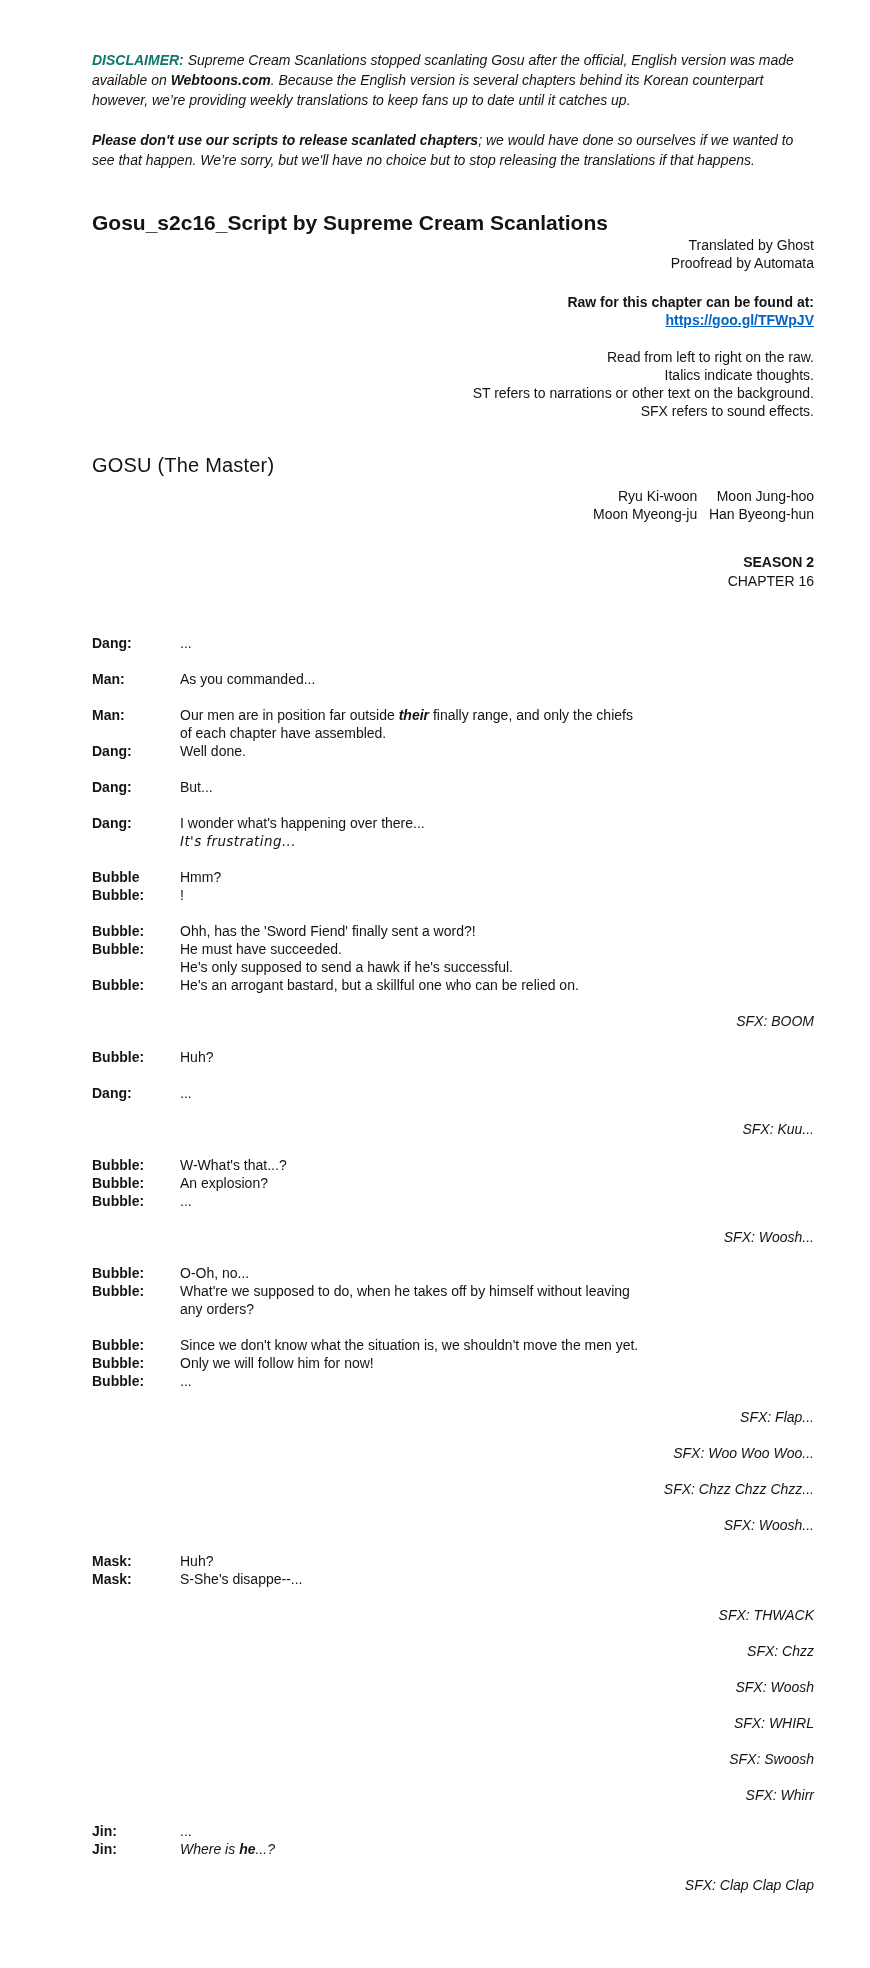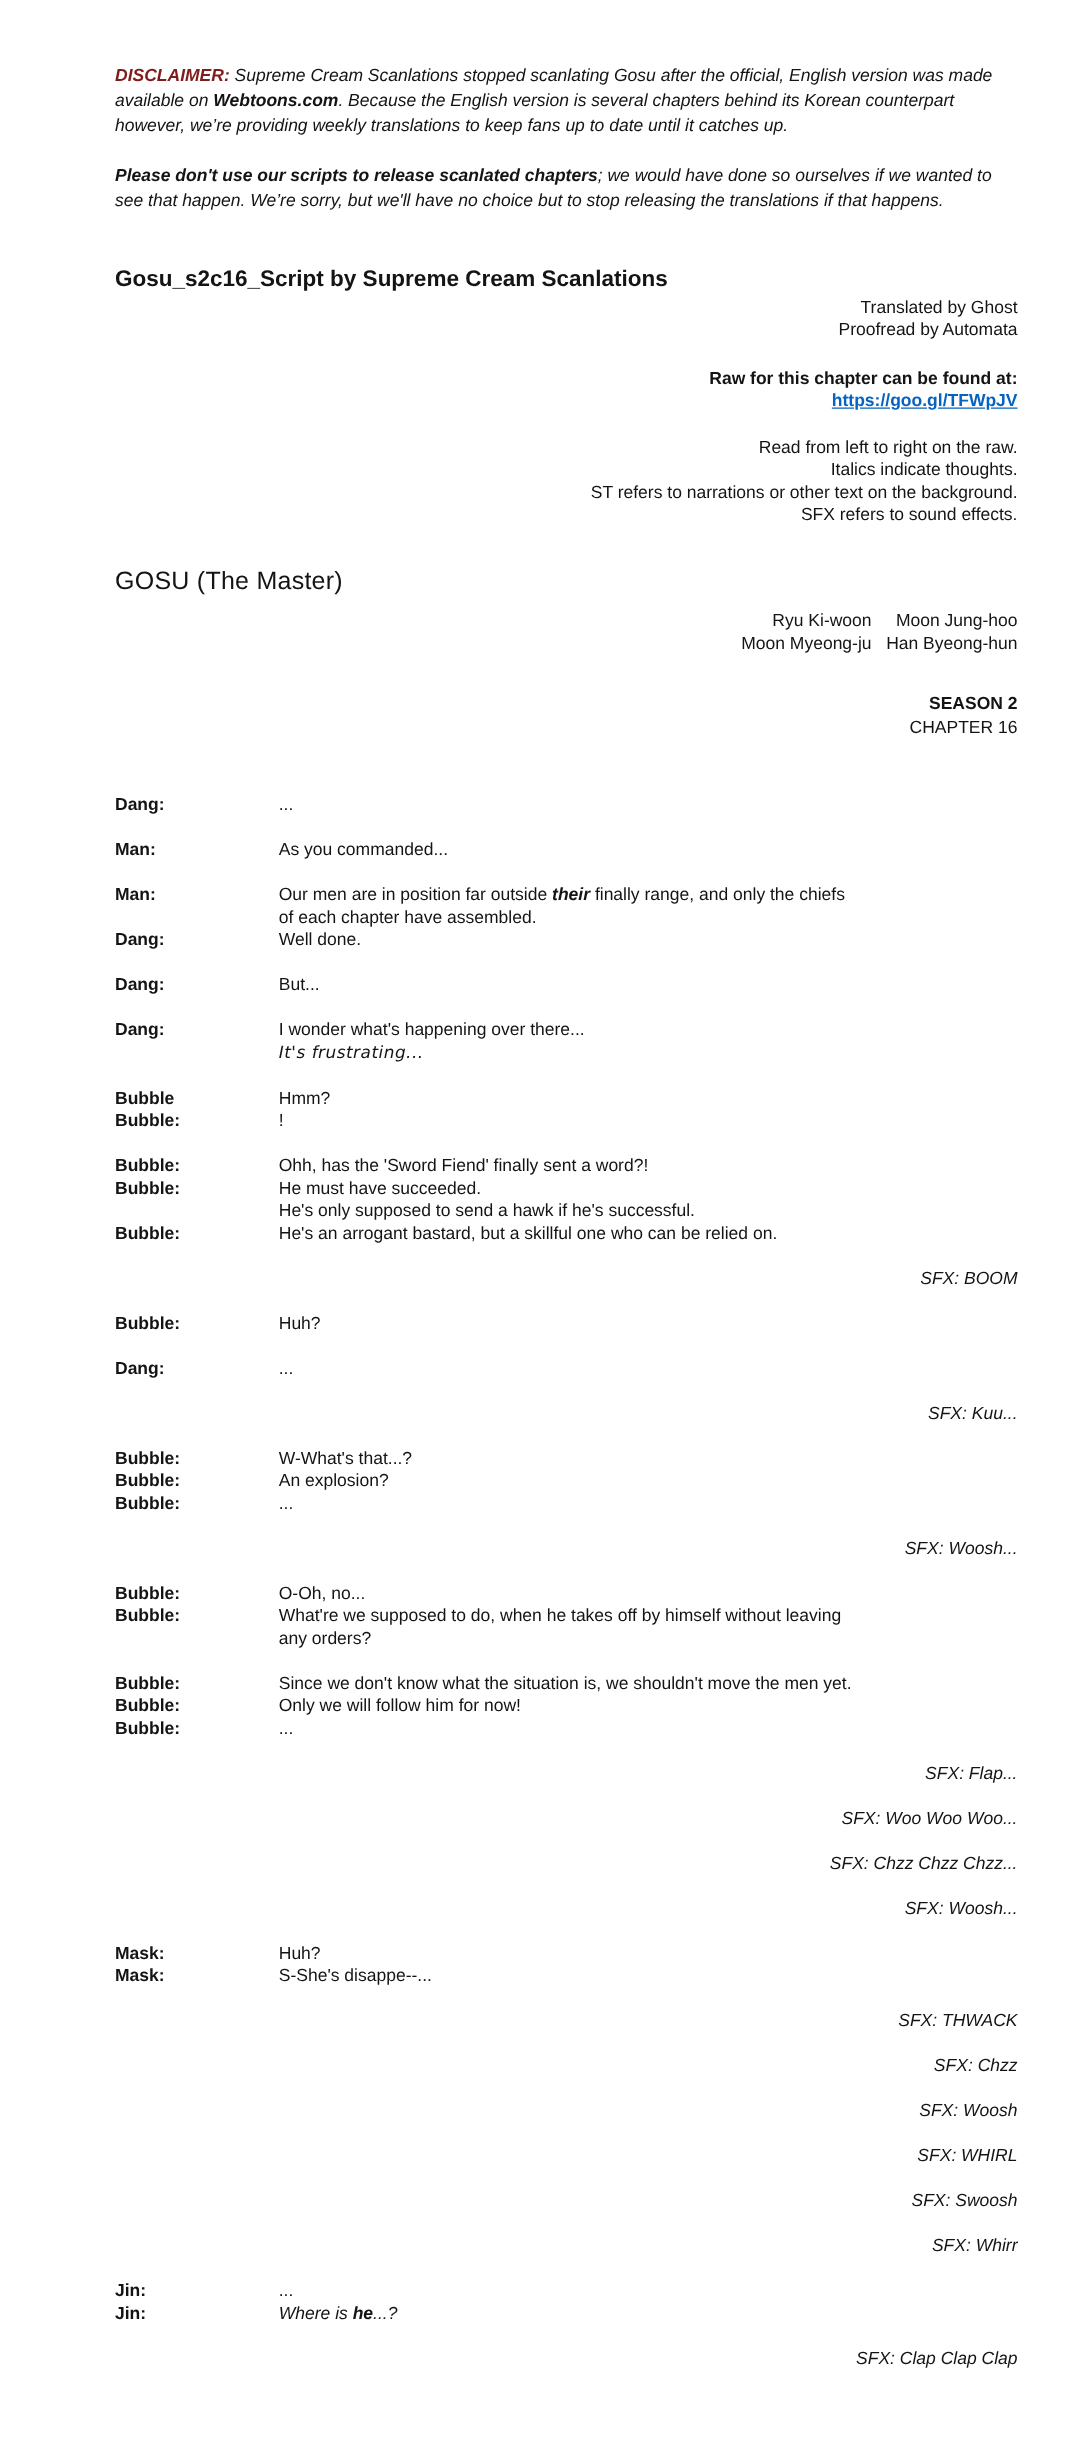--- a/index.html
+++ b/index.html
@@ -1,37 +1,37 @@
 <!DOCTYPE html>
 <html><head>
 <meta charset="utf-8">
 <style>
   html,body{margin:0;padding:0;background:#ffffff;}
   .page{width:870px;height:1968px;background:#ffffff;overflow:hidden;position:relative;}
   .content{padding:50px 56px 0 92px;font-family:"Liberation Sans",sans-serif;font-size:14px;line-height:18px;color:#141414;}
   .disc{line-height:20px;margin:0 0 20px 0;max-width:724px;}
-  .title{font-weight:bold;font-size:18px;line-height:20px;margin:43px 0 3px 0;}
+  .title{font-weight:bold;font-size:21px;line-height:20px;margin:43px 0 3px 0;}
   .line{line-height:18px;text-align:right;}
   .raw{font-weight:bold;margin-top:21px;}
   .linkline a{color:#0563c1;font-weight:bold;text-decoration:underline;cursor:pointer;}
   .notes{margin-top:19px;}
   .h1{font-size:20px;font-weight:normal;line-height:30px;margin-top:30px;letter-spacing:0.2px;}
   .names{margin-top:7px;white-space:pre-wrap;}
   .season{font-weight:bold;margin-top:30px;}
   .chapter{margin-top:1px;}
   .grp{margin-bottom:18px;}
   .chapter + .grp{margin-top:44px;}
-  .row{display:flex;align-items:flex-start;gap:43px;}
+  .row{display:flex;align-items:flex-start;}
   .sp{flex:0 0 88px;width:88px;font-weight:bold;}
   .tx{flex:1;}
   .sfx{font-style:italic;}
   .s-r{}
   .s-i{font-style:italic;}
   .s-bi{font-weight:bold;font-style:italic;}
-  .s-redbi{color:#7f1d1d;font-weight:bold;font-style:italic;}
+  .s-redbi{color:#0f766e;font-weight:bold;font-style:italic;}
   .s-th{font-style:italic;letter-spacing:0.4px;font-family:"DejaVu Sans",sans-serif;font-size:13.5px;}
 </style>
 </head>
 <body>
 
 <div class="page">
   <div class="content" id="doc-root">
       <div class="disc"><span class="s-redbi">DISCLAIMER: </span><span class="s-i">Supreme Cream Scanlations stopped scanlating Gosu after the official, English version was made available on </span><span class="s-bi">Webtoons.com</span><span class="s-i">. Because the English version is several chapters behind its Korean counterpart however, we’re providing weekly translations to keep fans up to date until it catches up.</span></div>
       <div class="disc"><span class="s-bi">Please don't use our scripts to release scanlated chapters</span><span class="s-i">; we would have done so ourselves if we wanted to see that happen. We’re sorry, but we'll have no choice but to stop releasing the translations if that happens.</span></div>
       <div class="title">Gosu_s2c16_Script by Supreme Cream Scanlations</div>

